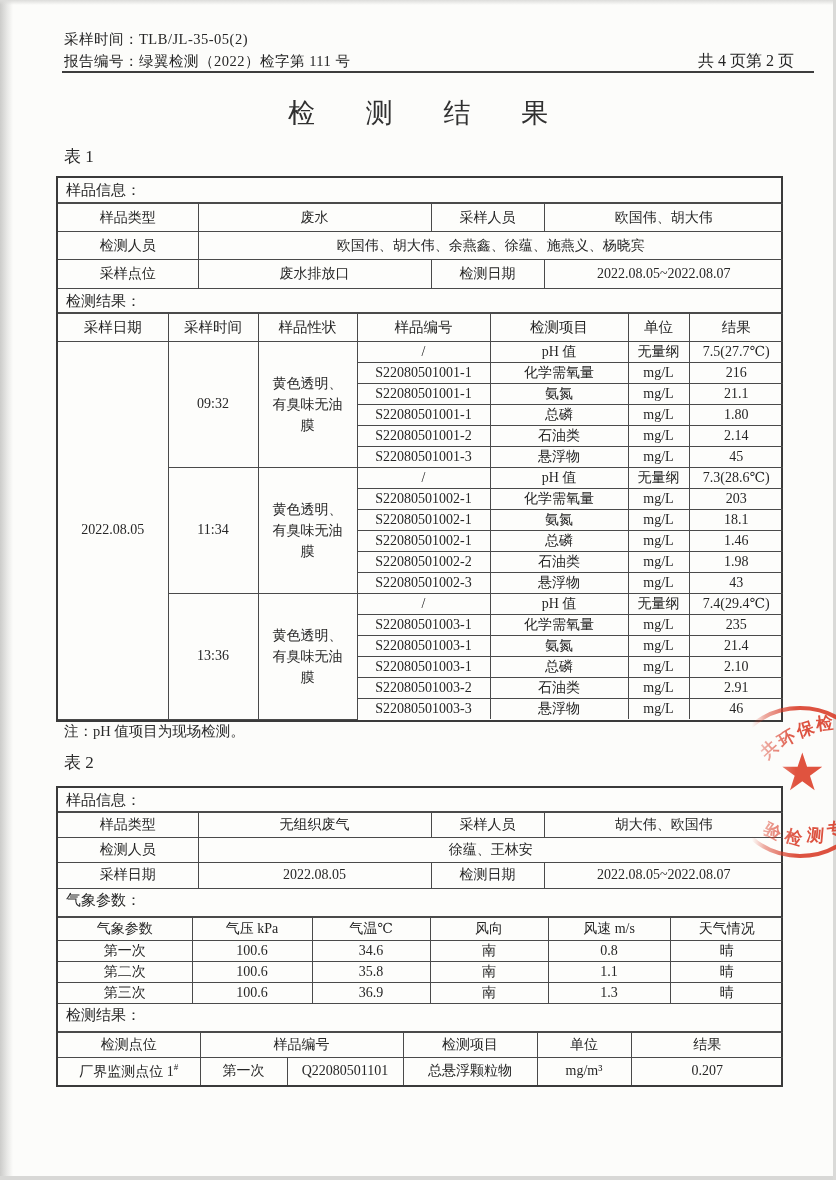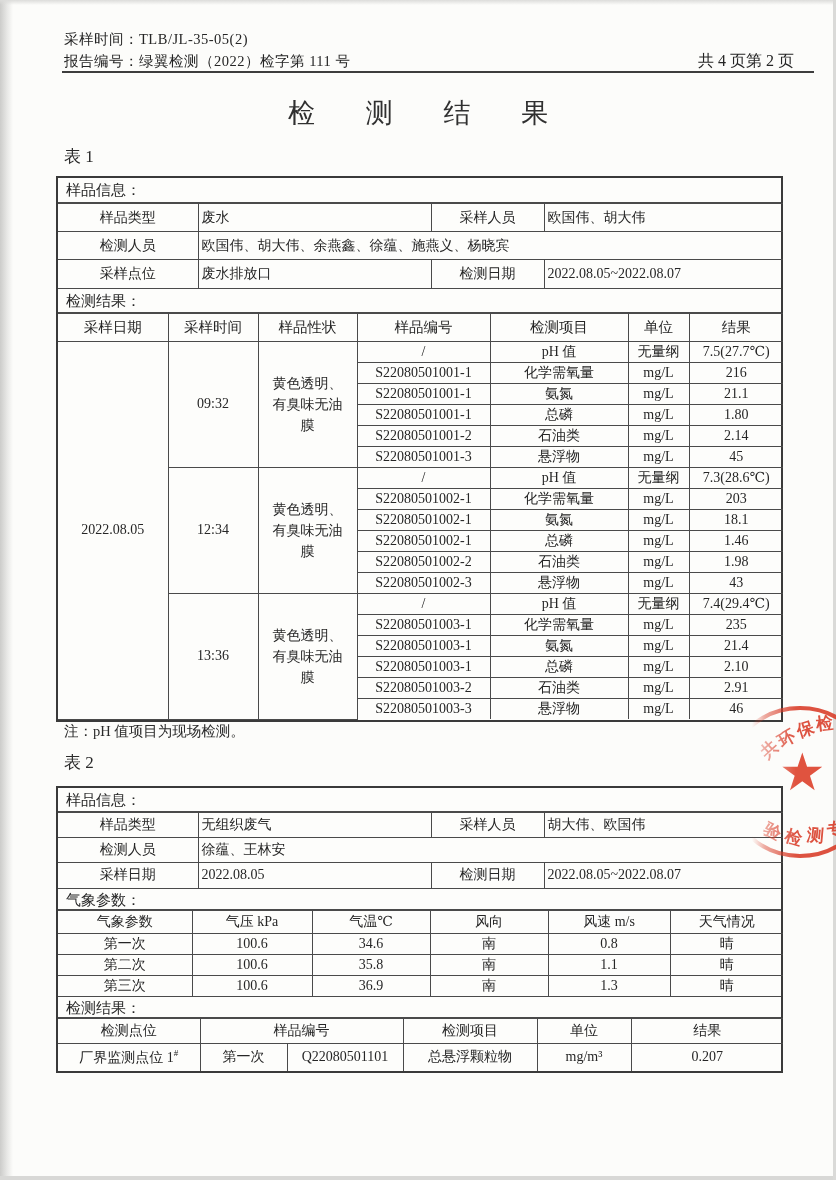--- a/index.html
+++ b/index.html
@@ -25,32 +25,32 @@
   .title{position:absolute;left:0;top:95px;width:100%;text-align:center;
     font-size:27px;letter-spacing:22px;text-indent:22px;color:#303030;font-weight:500;}
 
   .tbl-label{position:absolute;left:64px;font-size:17px;color:#2a2a2a;}
   .lbl-t1{top:145px;} .lbl-t2{top:751px;}
 
   .tbl-wrap{position:absolute;left:56px;width:727px;border:2px solid #3a3a3a;background:#fdfdfb;}
   .wrap-t1{top:176px;} .wrap-t2{top:786px;}
 
   .section-row{font-size:15px;padding-left:8px;border-bottom:1px solid #4a4a4a;color:#262626;}
-  .sr-25{height:25px;line-height:25px;} .sr-24{height:24px;line-height:24px;} .sr-22{height:22px;line-height:23px;}
+  .sr-25{height:25px;line-height:25px;} .sr-24{height:24px;line-height:24px;} .sr-22{height:29px;line-height:23px;}
 
   table{width:100%;border-collapse:collapse;table-layout:fixed;font-size:14px;text-align:center;color:#262626;}
   td,th{border:1px solid #4a4a4a;font-weight:normal;padding:0 3px;overflow:hidden;}
   table tr:last-child td{border-bottom:none;}
   td:first-child,th:first-child{border-left:none;}
   td:last-child,th:last-child{border-right:none;}
 
   .info td{height:28px;}
   .t2info td{height:25px;}
   .info .lbl,.t2info .lbl{text-align:center;}
-  .info .val,.t2info .val{text-align:left;}
+  .info .val,.t2info .val{text-align:center;}
 
   .res-head th{height:28px;font-size:14.5px;}
   .rrow td{height:21px;}
   .appearance{line-height:1.5;padding:16px 10px;}
 
   .wx-head th{height:23px;} .wxrow td{height:21px;}
   .fin-head th{height:25px;} .finrow td{height:27px;}
   sup{font-size:9px;}
 
   
@@ -168,21 +168,21 @@
             <td>2.14</td>
           </tr>
       <tr class="rrow">
             <td>S22080501001-3</td>
             <td>悬浮物</td>
             <td>mg/L</td>
             <td>45</td>
           </tr>
 
       <tr class="rrow">
-        <td rowspan="6">12:34</td>
+        <td rowspan="6">11:34</td>
         <td rowspan="6" class="appearance">黄色透明、有臭味无油膜</td>
         <td>/</td>
         <td>pH 值</td>
         <td>无量纲</td>
         <td>7.3(28.6℃)</td>
       </tr>
       <tr class="rrow">
             <td>S22080501002-1</td>
             <td>化学需氧量</td>
             <td>mg/L</td>

